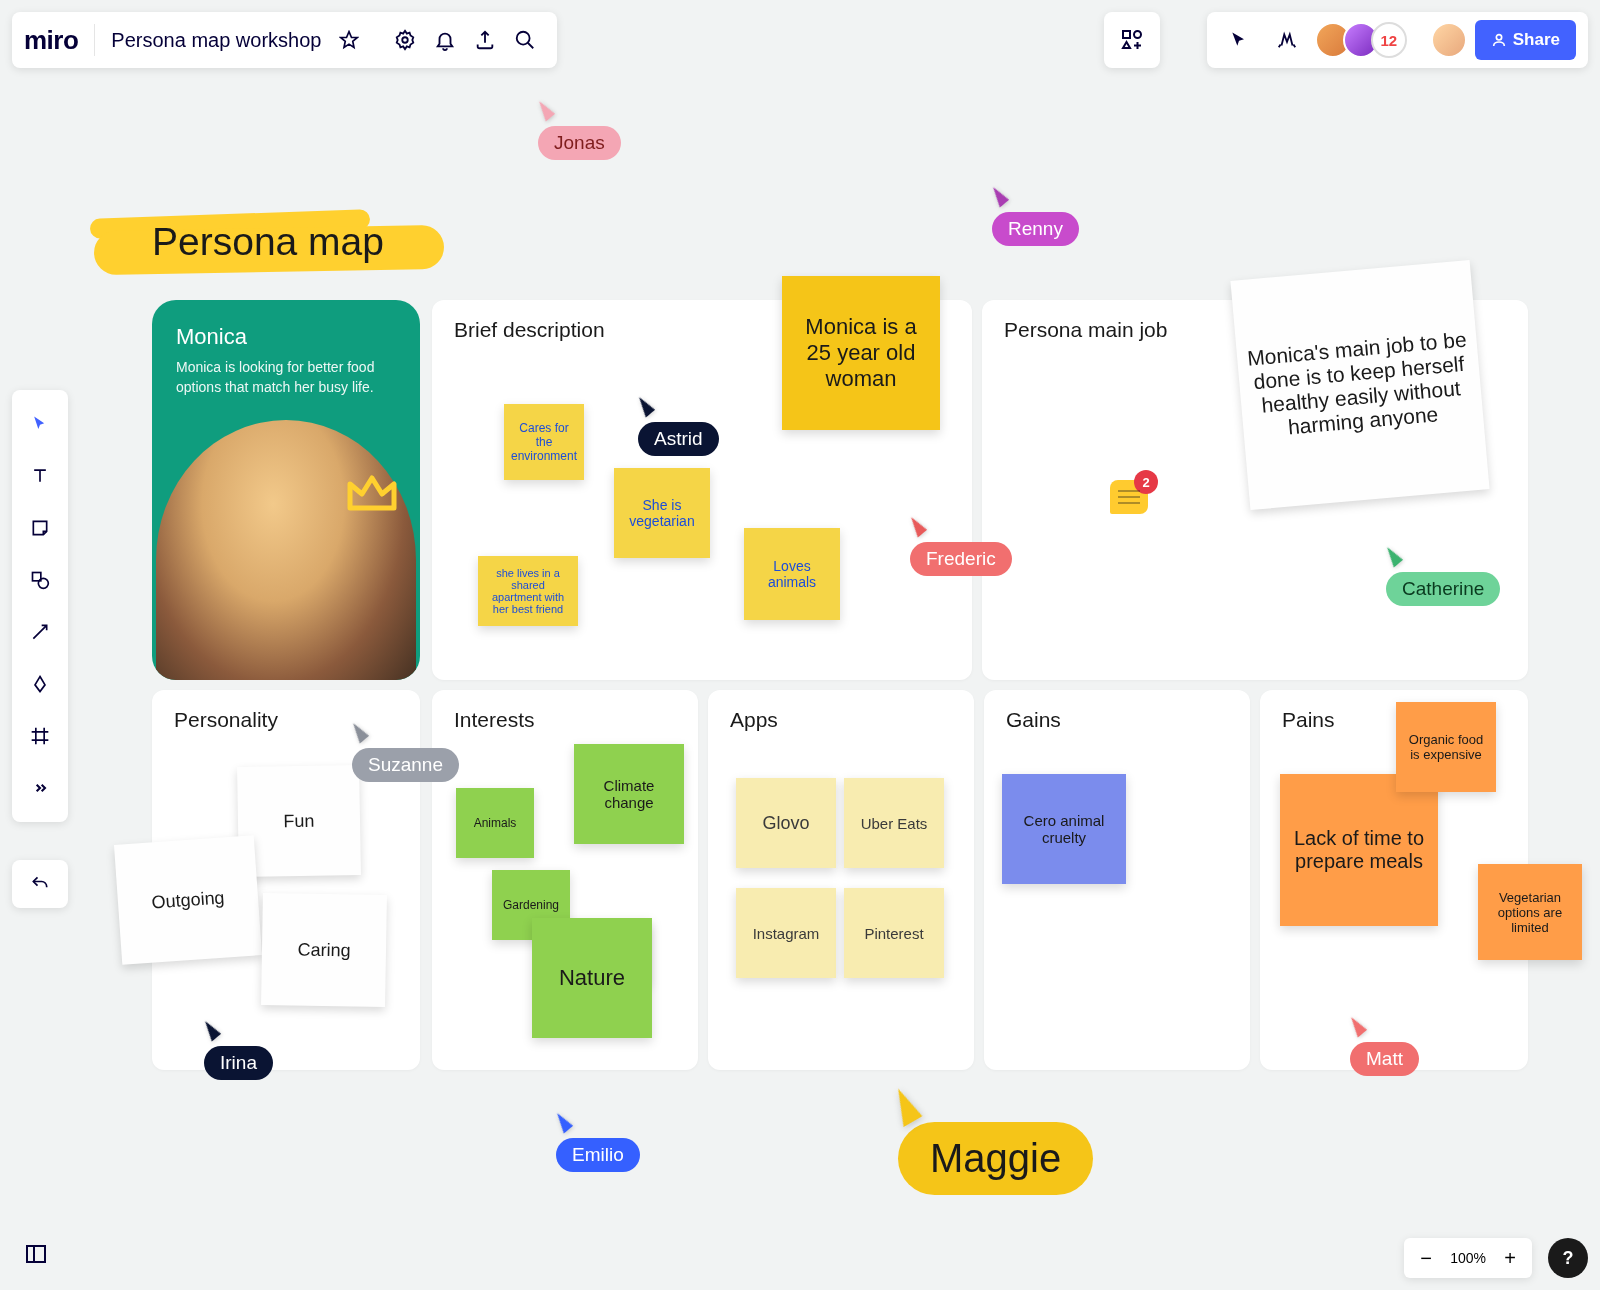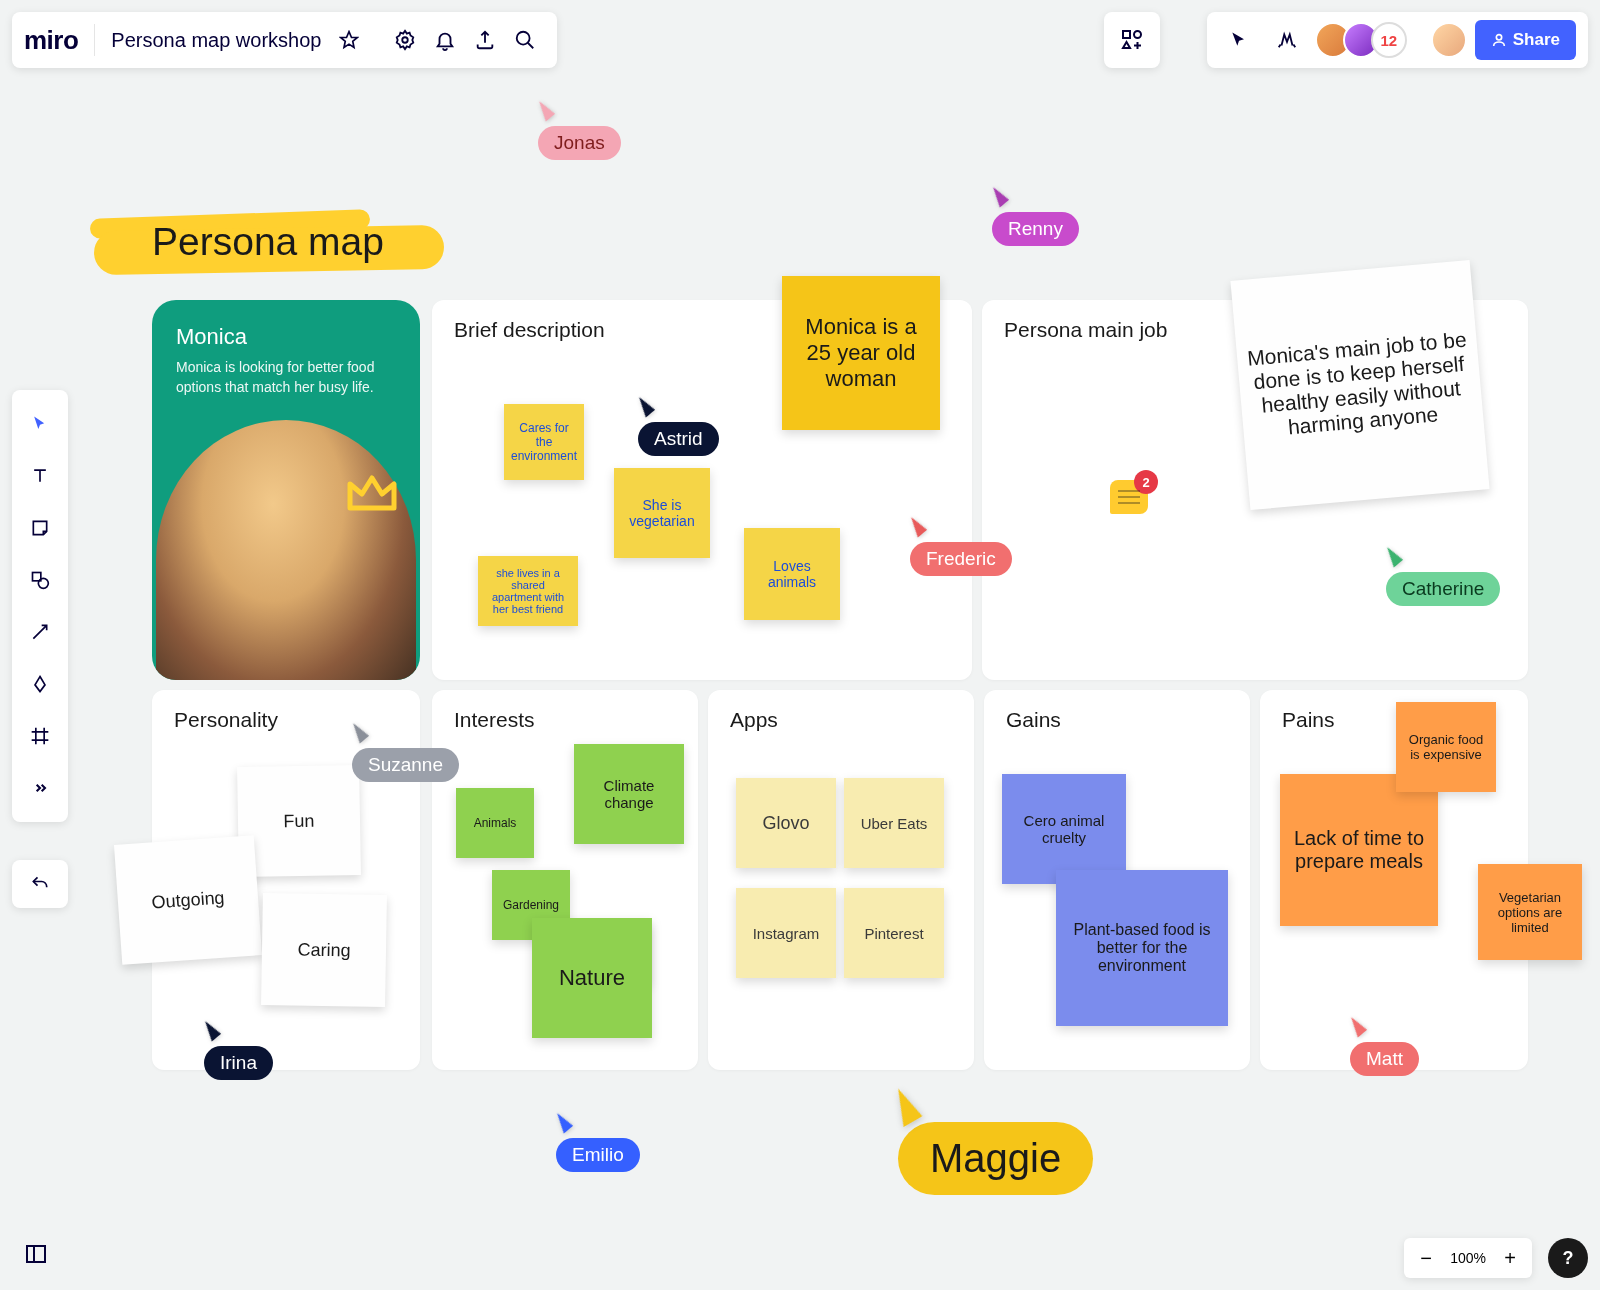--- a/index.html
+++ b/index.html
@@ -239,21 +239,20 @@
   </div>
   <div class="sticky pale-yellow" style="left:736px; top:778px; width:100px; height:90px; font-size:18px;">Glovo</div>
   <div class="sticky pale-yellow" style="left:844px; top:778px; width:100px; height:90px; font-size:15px;">Uber Eats</div>
   <div class="sticky pale-yellow" style="left:736px; top:888px; width:100px; height:90px; font-size:15px;">Instagram</div>
   <div class="sticky pale-yellow" style="left:844px; top:888px; width:100px; height:90px; font-size:15px;">Pinterest</div>
 
   <div class="frame" style="left:984px; top:690px; width:266px; height:380px;">
     <div class="frame-title">Gains</div>
   </div>
   <div class="sticky blue" style="left:1002px; top:774px; width:124px; height:110px; font-size:15px;">Cero animal cruelty</div>
-  <div class="sticky blue" style="left:1056px; top:870px; width:172px; height:156px; font-size:16px;">Plant-based food is better for the environment</div>
 
   <div class="frame" style="left:1260px; top:690px; width:268px; height:380px;">
     <div class="frame-title">Pains</div>
   </div>
   <div class="sticky orange sticky-lg" style="left:1280px; top:774px; width:158px; height:152px; font-size:20px;">Lack of time to prepare meals</div>
   <div class="sticky orange" style="left:1386px; top:702px; width:100px; height:90px; font-size:13px;margin-left:10px;">Organic food is expensive</div>
   <div class="sticky orange" style="left:1478px; top:864px; width:104px; height:96px; font-size:13px;">Vegetarian options are limited</div>
 
   <div class="cursor-wrap" style="left:538px; top:100px;">
     <div class="cursor-pointer" style="border-bottom-color:#f4a6b4;"></div>

